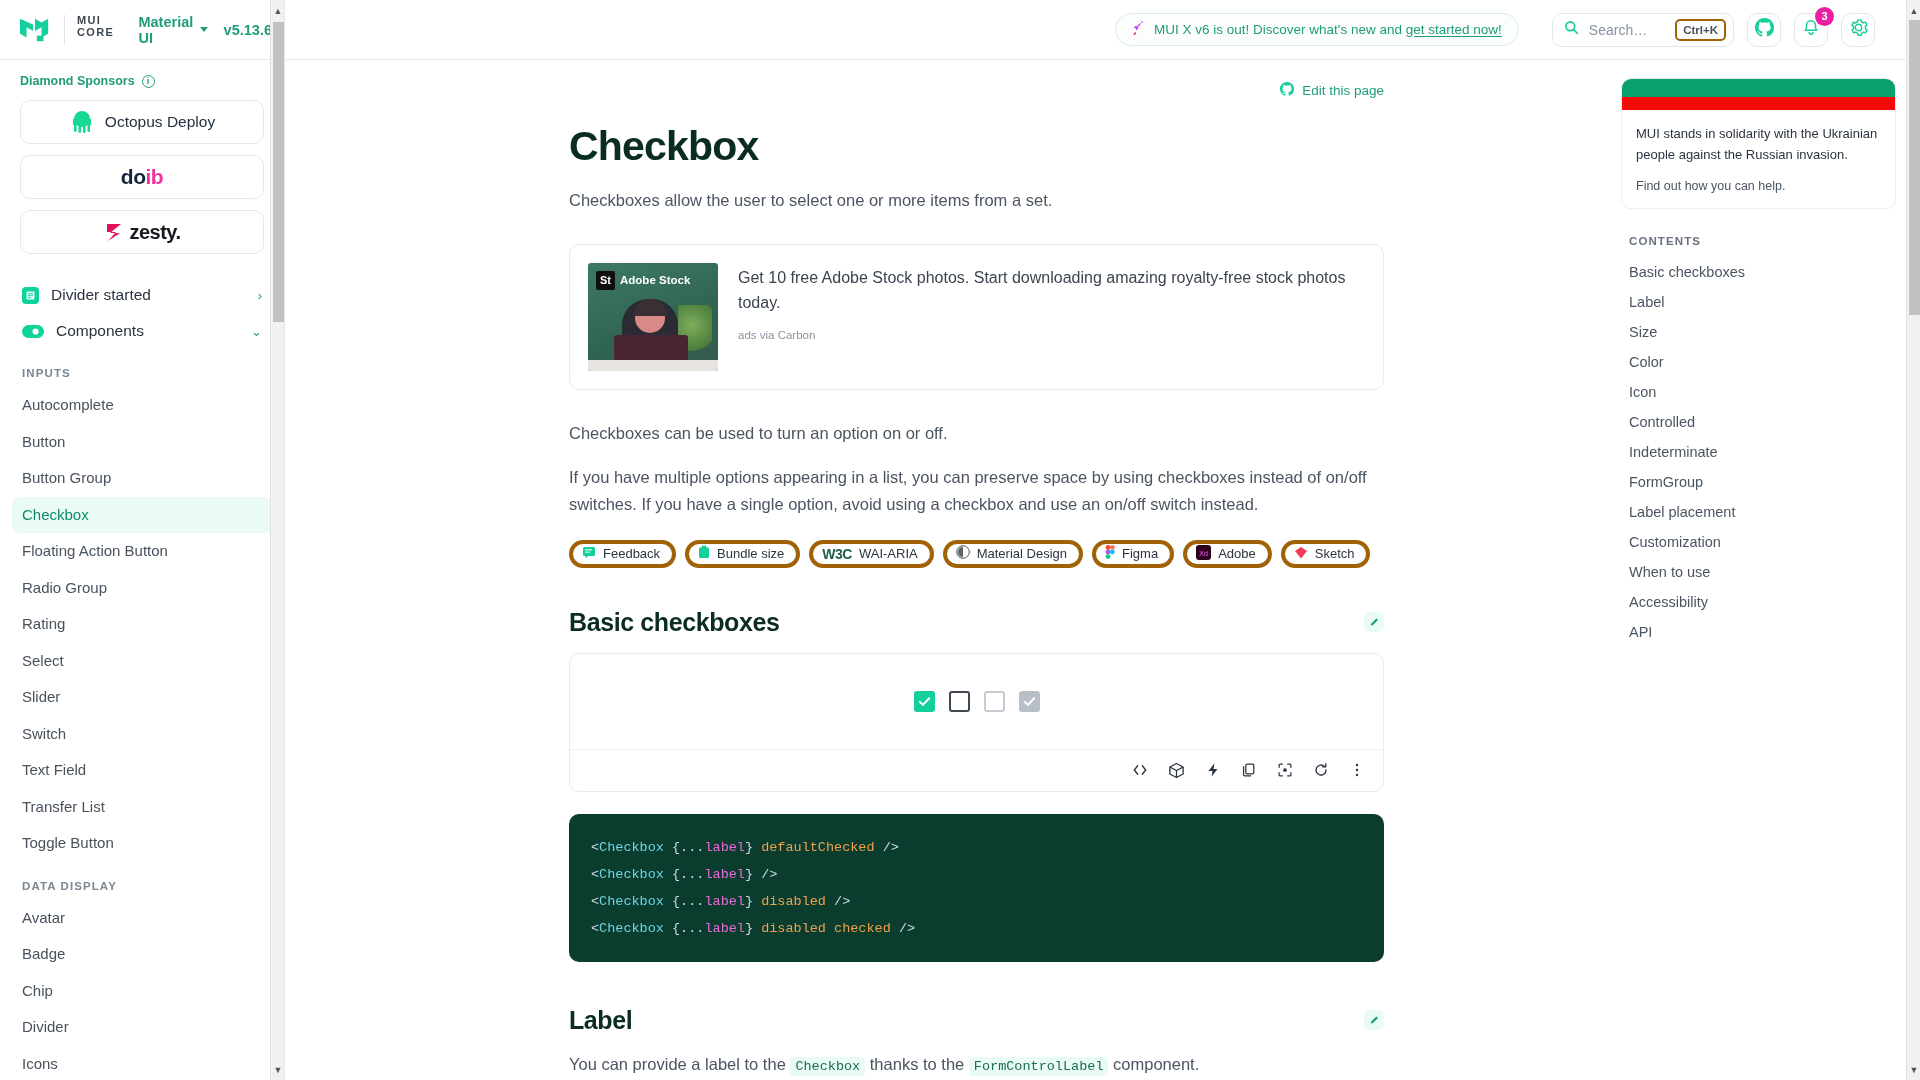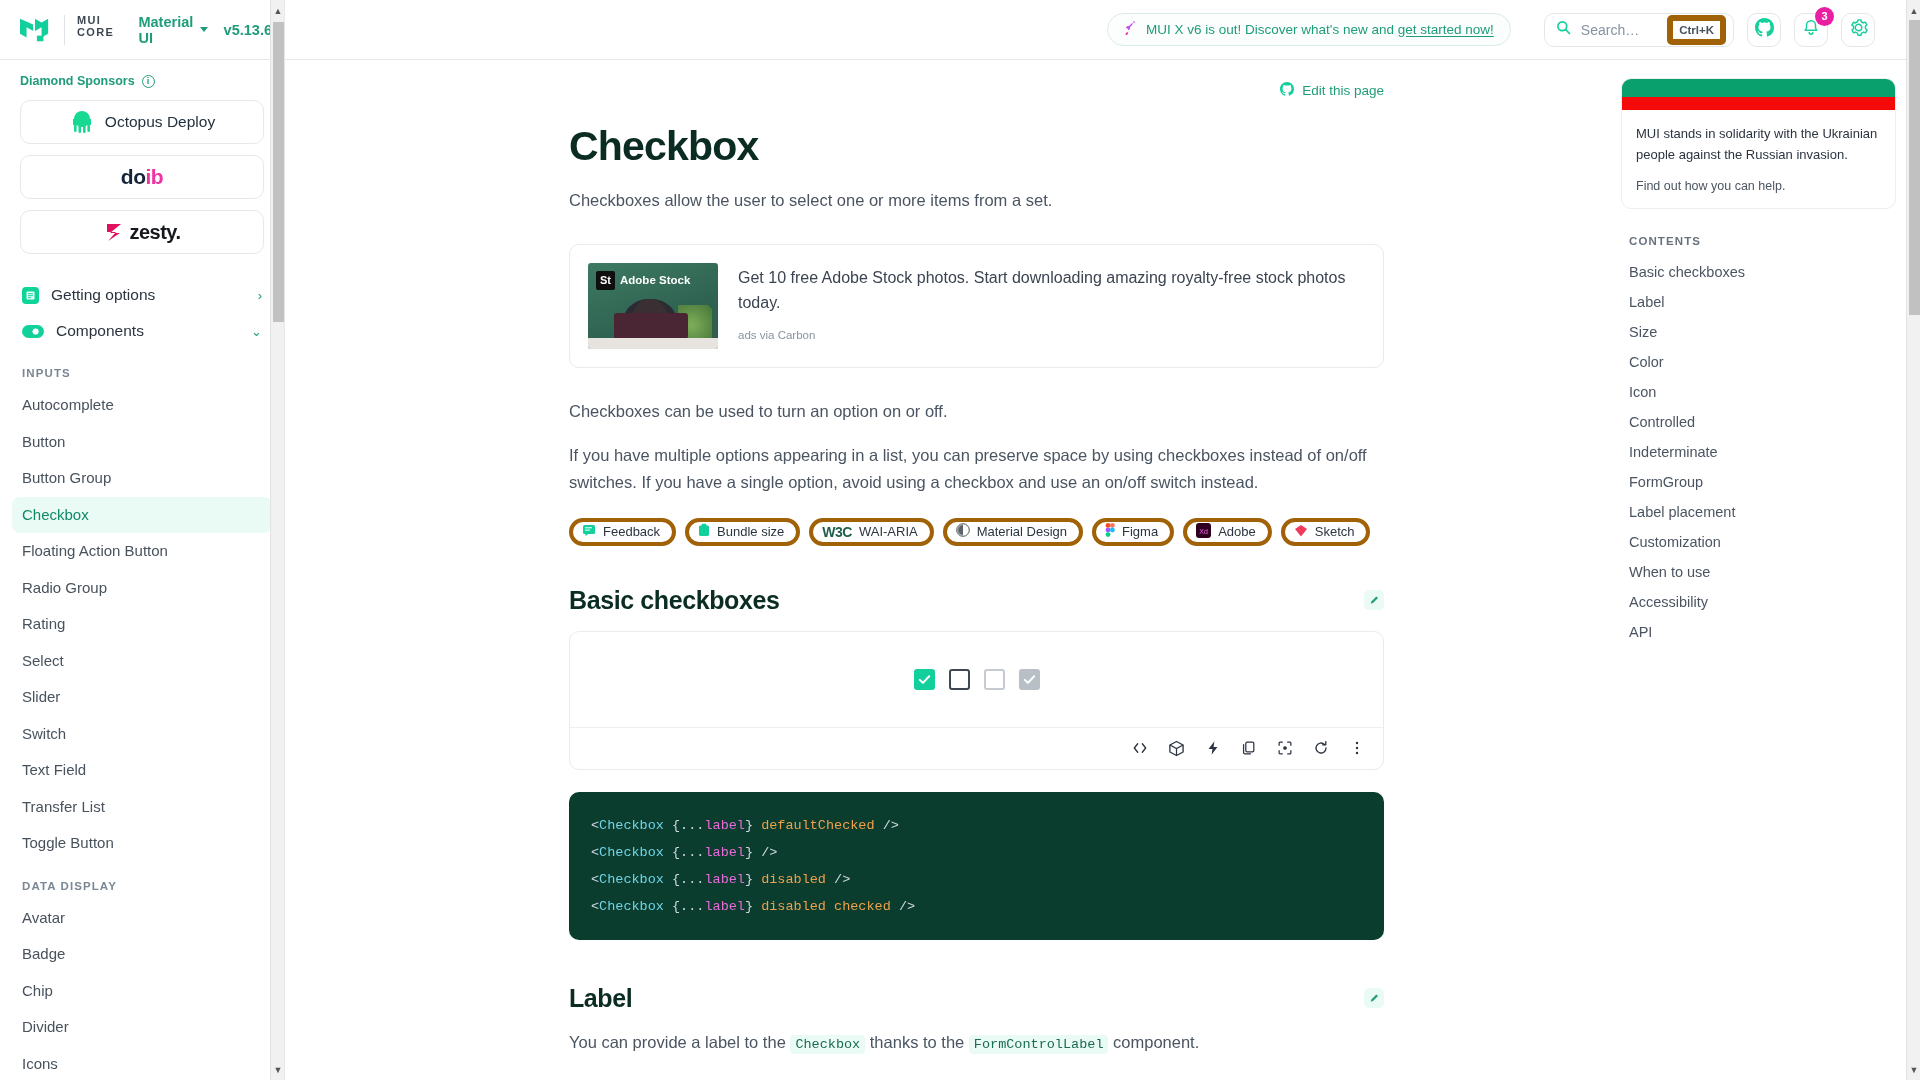--- a/index.html
+++ b/index.html
@@ -115,21 +115,21 @@
     background: #fbfefd; cursor: pointer; margin-right: 20px;
   }
   .promo u { text-decoration: underline; text-underline-offset: 2px; }
   .searchbox {
     display: flex; align-items: center; gap: 10px;
     border: 1px solid #e3e7ea; border-radius: 10px; height: 34px;
     padding: 0 7px 0 11px; background: #fff; cursor: pointer;
   }
   .searchbox .ph { font-size: 14px; color: #8792a2; padding-right: 18px; }
   .kbd {
-    border: 6px solid #a16207; border-radius: 5px; font-size: 11.5px;
+    border: 2px solid #a16207; border-radius: 5px; font-size: 11.5px;
     padding: 3px 6px; color: #49525c; font-weight: 700; background: #fff;
   }
   .icon-btn {
     width: 34px; height: 34px; border: 1px solid #e3e7ea; border-radius: 10px;
     display: flex; align-items: center; justify-content: center;
     background: #fff; cursor: pointer; position: relative;
   }
   .badge-dot {
     position: absolute; top: -7px; right: -7px; width: 19px; height: 19px;
     background: #ea1ea3; color: #fff; border-radius: 50%;
@@ -151,21 +151,21 @@
   h1.page-title {
     font-size: 41px; font-weight: 800; color: #0a2c22;
     letter-spacing: -.8px; margin-bottom: 18px;
   }
   .lede { font-size: 16.5px; color: #4b5562; line-height: 1.55; margin-bottom: 30px; }
 
   .ad {
     border: 1px solid #e9ebef; border-radius: 10px; padding: 18px;
     display: flex; gap: 20px; margin-bottom: 30px;
   }
-  .ad-img { width: 130px; height: 86px; flex: 0 0 130px; border-radius: 3px;
+  .ad-img { width: 130px; height: 108px; flex: 0 0 130px; border-radius: 3px;
             position: relative; overflow: hidden;
             background: linear-gradient(160deg,#3d7a63 0%, #2f6351 60%, #355a4a 100%); }
   .ad-badge {
     position: absolute; left: 8px; top: 8px; display: flex; align-items: center; gap: 5px;
   }
   .ad-st { width: 19px; height: 19px; background: #0f0f0f; border-radius: 2px;
            color: #fff; font-size: 11px; font-weight: 700;
            display:flex; align-items:center; justify-content:center;}
   .ad-stock { font-size: 11.5px; color: #fff; font-weight: 700; }
   .ad-person { position: absolute; left: 34px; top: 36px; width: 56px; height: 74px;
@@ -334,21 +334,21 @@
       <nav class="nav">
         <div class="nav-top">
           <span class="sq">
             <svg width="11" height="11" viewBox="0 0 11 11">
                 <rect x="1.5" y="1.5" width="8" height="8" rx="1" fill="#fff" opacity=".95"></rect>
                 <rect x="3" y="3.2" width="5" height="1" fill="#12cf9b"></rect>
                 <rect x="3" y="5.2" width="5" height="1" fill="#12cf9b"></rect>
                 <rect x="3" y="7.2" width="3" height="1" fill="#12cf9b"></rect>
               </svg>
           </span>
-          <span class="label">Getting options</span>
+          <span class="label">Divider started</span>
           <span class="chev">›</span>
         </div>
         <div class="nav-top">
           <span class="sq pill">
             <svg width="14" height="9" viewBox="0 0 14 9">
                 <rect x="0" y="0" width="14" height="9" rx="4.5" fill="#12cf9b"></rect>
                 <circle cx="9.6" cy="4.5" r="3.1" fill="#fff"></circle>
               </svg>
           </span>
           <span class="label">Components</span>

